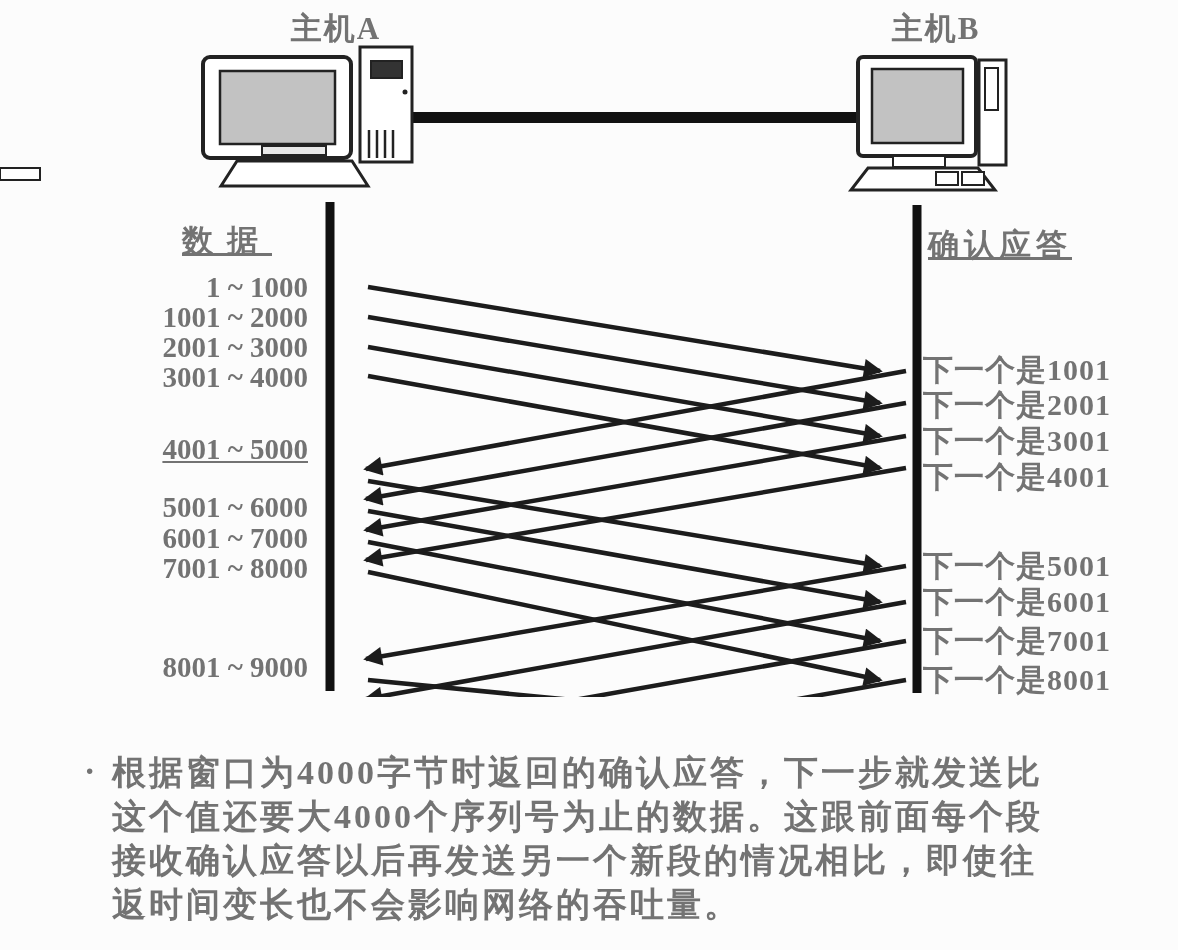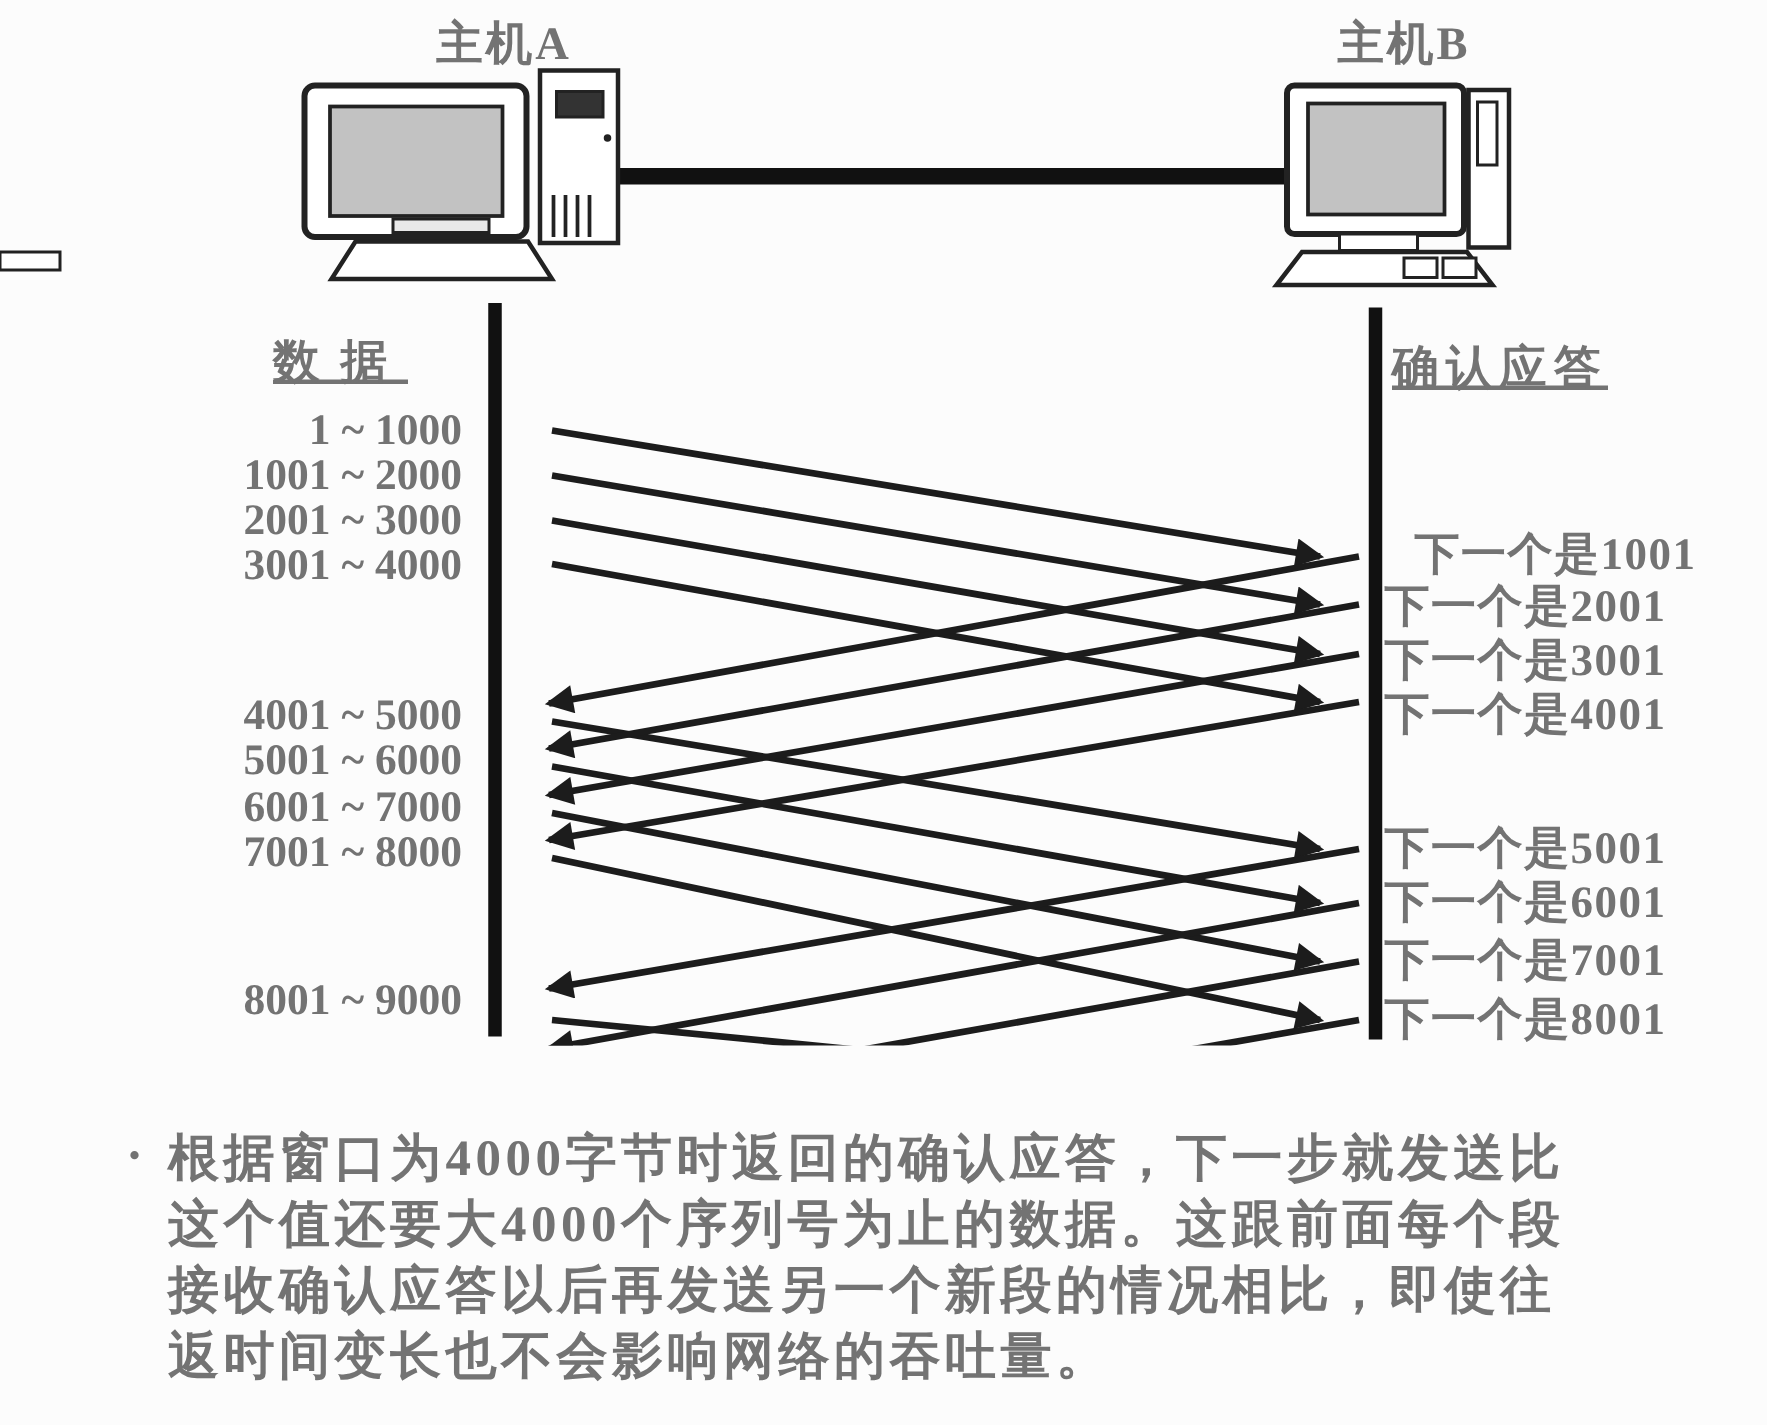--- a/index.html
+++ b/index.html
@@ -116,28 +116,28 @@
   <div class="host-label" id="hostB">主机B</div>
 
   <div class="col-title" id="dataTitle">数据</div>
   <div class="col-title" id="ackTitle">确认应答</div>
 
   <div id="leftLabels">
       <div class="seq-label" style="top: 270px;">1 ~ 1000</div>
       <div class="seq-label" style="top: 300px;">1001 ~ 2000</div>
       <div class="seq-label" style="top: 330px;">2001 ~ 3000</div>
       <div class="seq-label" style="top: 360px;">3001 ~ 4000</div>
-      <div class="seq-label" style="top: 460px;">4001 ~ 5000</div>
+      <div class="seq-label" style="top: 432px; text-decoration: underline;">4001 ~ 5000</div>
       <div class="seq-label" style="top: 490px;">5001 ~ 6000</div>
       <div class="seq-label" style="top: 521px;">6001 ~ 7000</div>
       <div class="seq-label" style="top: 551px;">7001 ~ 8000</div>
       <div class="seq-label" style="top: 650px;">8001 ~ 9000</div>
     </div>
   <div id="rightLabels">
-      <div class="ack-label" style="top: 353px; padding-left: 20px;">下一个是1001</div>
+      <div class="ack-label" style="top: 353px;">下一个是1001</div>
       <div class="ack-label" style="top: 388px;">下一个是2001</div>
       <div class="ack-label" style="top: 424px;">下一个是3001</div>
       <div class="ack-label" style="top: 460px;">下一个是4001</div>
       <div class="ack-label" style="top: 549px;">下一个是5001</div>
       <div class="ack-label" style="top: 585px;">下一个是6001</div>
       <div class="ack-label" style="top: 624px;">下一个是7001</div>
       <div class="ack-label" style="top: 663px;">下一个是8001</div>
     </div>
 
   <div class="note">

